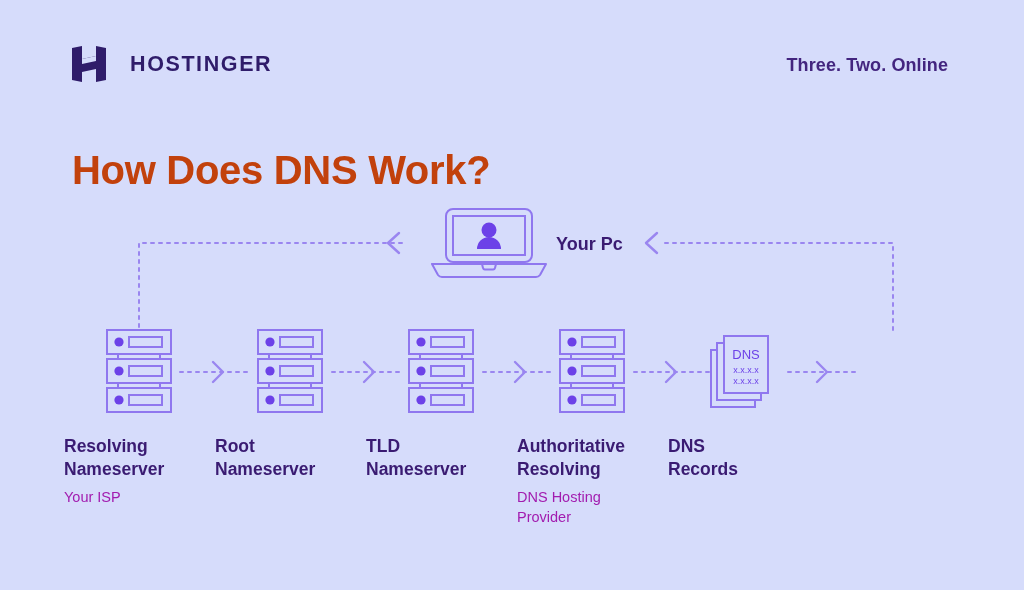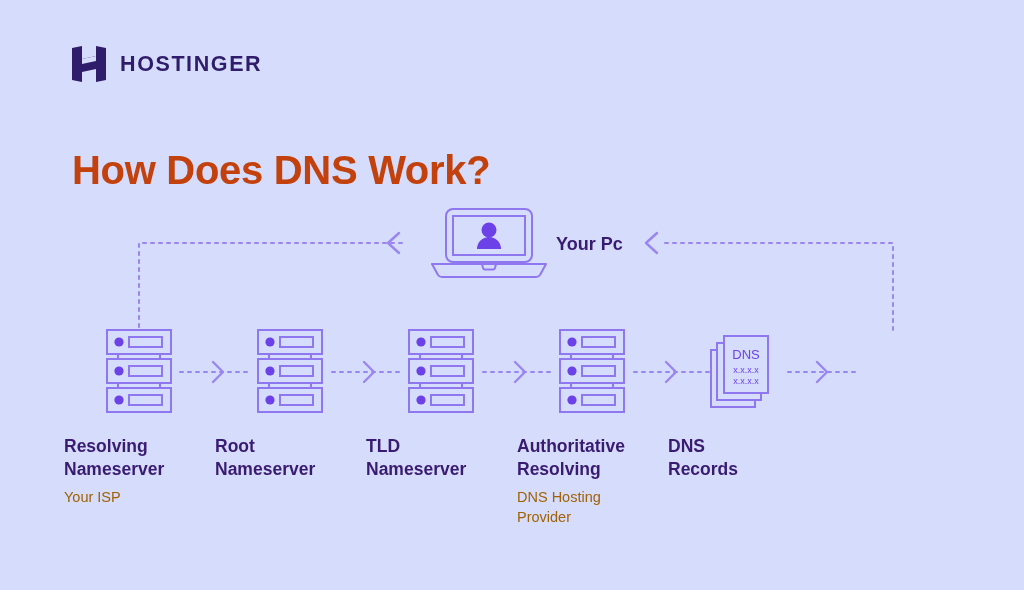--- a/index.html
+++ b/index.html
@@ -21,21 +21,21 @@
     height: 590px;
   }
 
   
   .brand {
     position: absolute;
     left: 72px;
     top: 46px;
     display: flex;
     align-items: center;
-    gap: 14px;
+    gap: 24px;
   }
   .brand-mark { width: 34px; height: 36px; display: block; }
   .brand-name {
     color: #2f1c6a;
     font-size: 21.5px;
     font-weight: bold;
     letter-spacing: 1.6px;
   }
   .tagline {
     position: absolute;
@@ -69,21 +69,21 @@
   .node-label {
     margin-top: 21px;
     color: #3a1b72;
     font-size: 17.5px;
     font-weight: bold;
     line-height: 1.32;
     white-space: pre-line;
   }
   .node-sub {
     margin-top: 7px;
-    color: #a16207;
+    color: #a21caf;
     font-size: 14.5px;
     line-height: 1.34;
     white-space: pre-line;
   }
 
   
   .pc-block {
     position: absolute;
     left: 424px;
     top: 205px;
@@ -112,20 +112,21 @@
 <div class="stage">
 
   <div class="brand">
     <svg class="brand-mark" viewBox="0 0 34 36">
       <path d="M0 2 L10 0 L10 13 L24 10 L24 0 L34 2 L34 34 L24 36 L24 23 L10 26 L10 36 L0 34 Z" fill="#2f1c6a"></path>
       <path d="M10 13 L24 10 L24 15 L10 18 Z" fill="#d6dcfb"></path>
     </svg>
     <span class="brand-name">HOSTINGER</span>
   </div>
 
+  <div class="tagline">Three. Two. Online</div>
 
   <h1 class="page-title">How Does DNS Work?</h1>
 
   <svg class="svg-layer" viewBox="0 0 1024 590">
     <g stroke="#9a86f0" stroke-width="2" fill="none" stroke-dasharray="3 5" stroke-linecap="round">
 
       <line x1="180" y1="372" x2="248" y2="372"></line>
       <line x1="332" y1="372" x2="400" y2="372"></line>
       <line x1="483" y1="372" x2="551" y2="372"></line>
       <line x1="634" y1="372" x2="710" y2="372"></line>

